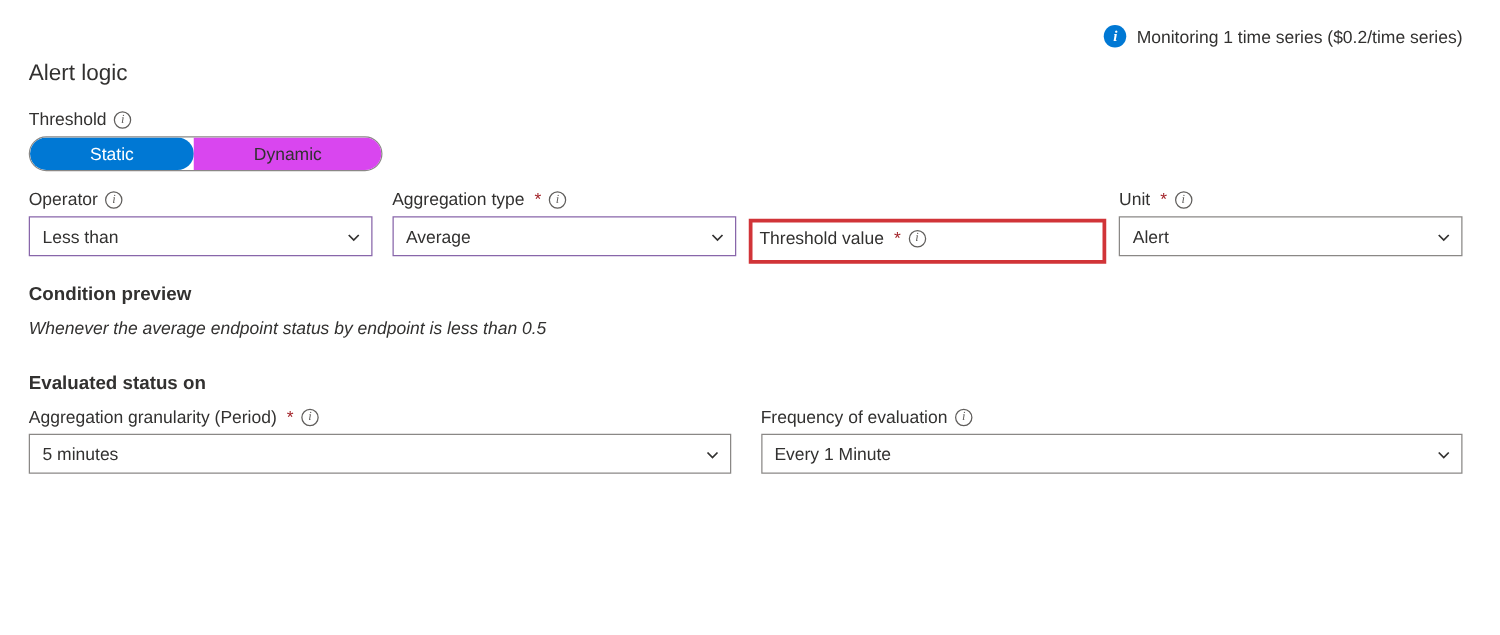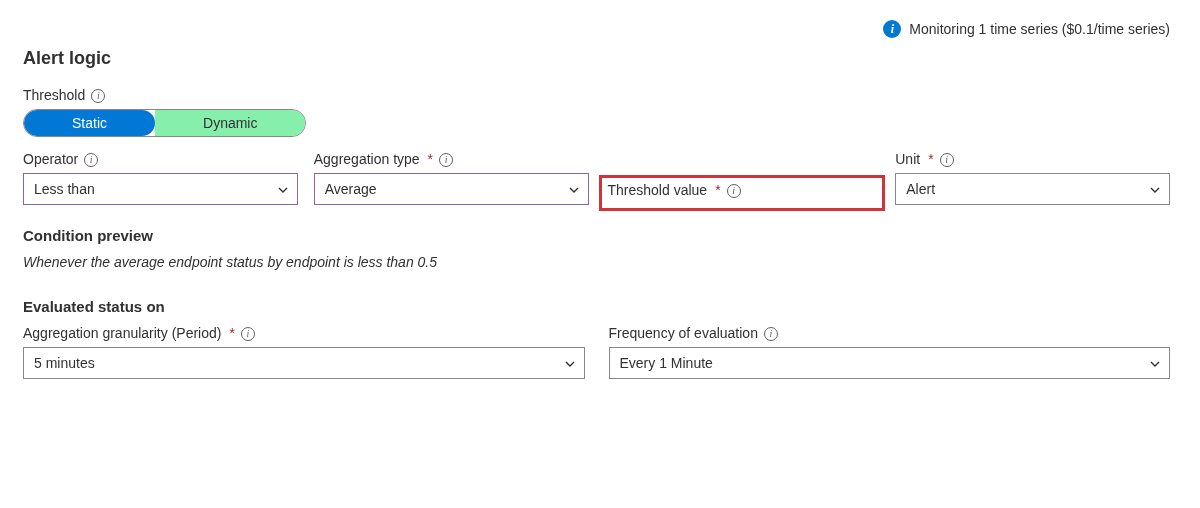--- a/index.html
+++ b/index.html
@@ -26,21 +26,21 @@
       font-weight: bold;
       font-size: 12px;
       display: inline-flex;
       align-items: center;
       justify-content: center;
       font-family: Georgia, serif;
       font-style: italic;
     }
     h3.section-title {
       font-size: 18px;
-      font-weight: 700;
+      font-weight: 400;
       margin-bottom: 18px;
     }
     h4.sub-title {
       font-size: 15px;
       font-weight: 600;
       margin-top: 22px;
       margin-bottom: 10px;
     }
     .label-row {
       display: flex;
@@ -70,21 +70,21 @@
       overflow: hidden;
       height: 28px;
       margin-bottom: 14px;
     }
     .segmented .seg {
       padding: 0 48px;
       display: flex;
       align-items: center;
       font-size: 14px;
       cursor: pointer;
-      background: #86efac;
+      background: #d946ef;
       color: #323130;
     }
     .segmented .seg.active {
       background: #0078d4;
       color: #fff;
       border-radius: 14px;
     }
     .fields-row {
       display: flex;
       gap: 16px;
@@ -134,21 +134,21 @@
     }
     .row2 .field { flex: 1; }
   </style>
 </head>
 <body>
 
 
 
 <div class="info-bar">
   <span class="info-icon-blue">i</span>
-  <span>Monitoring 1 time series ($0.1/time series)</span>
+  <span>Monitoring 1 time series ($0.2/time series)</span>
 </div>
 
 <h3 class="section-title">Alert logic</h3>
 
 <div class="label-row">
   <span>Threshold</span>
   <span class="info-circle">i</span>
 </div>
 <div class="segmented">
   <div class="seg active">Static</div>

